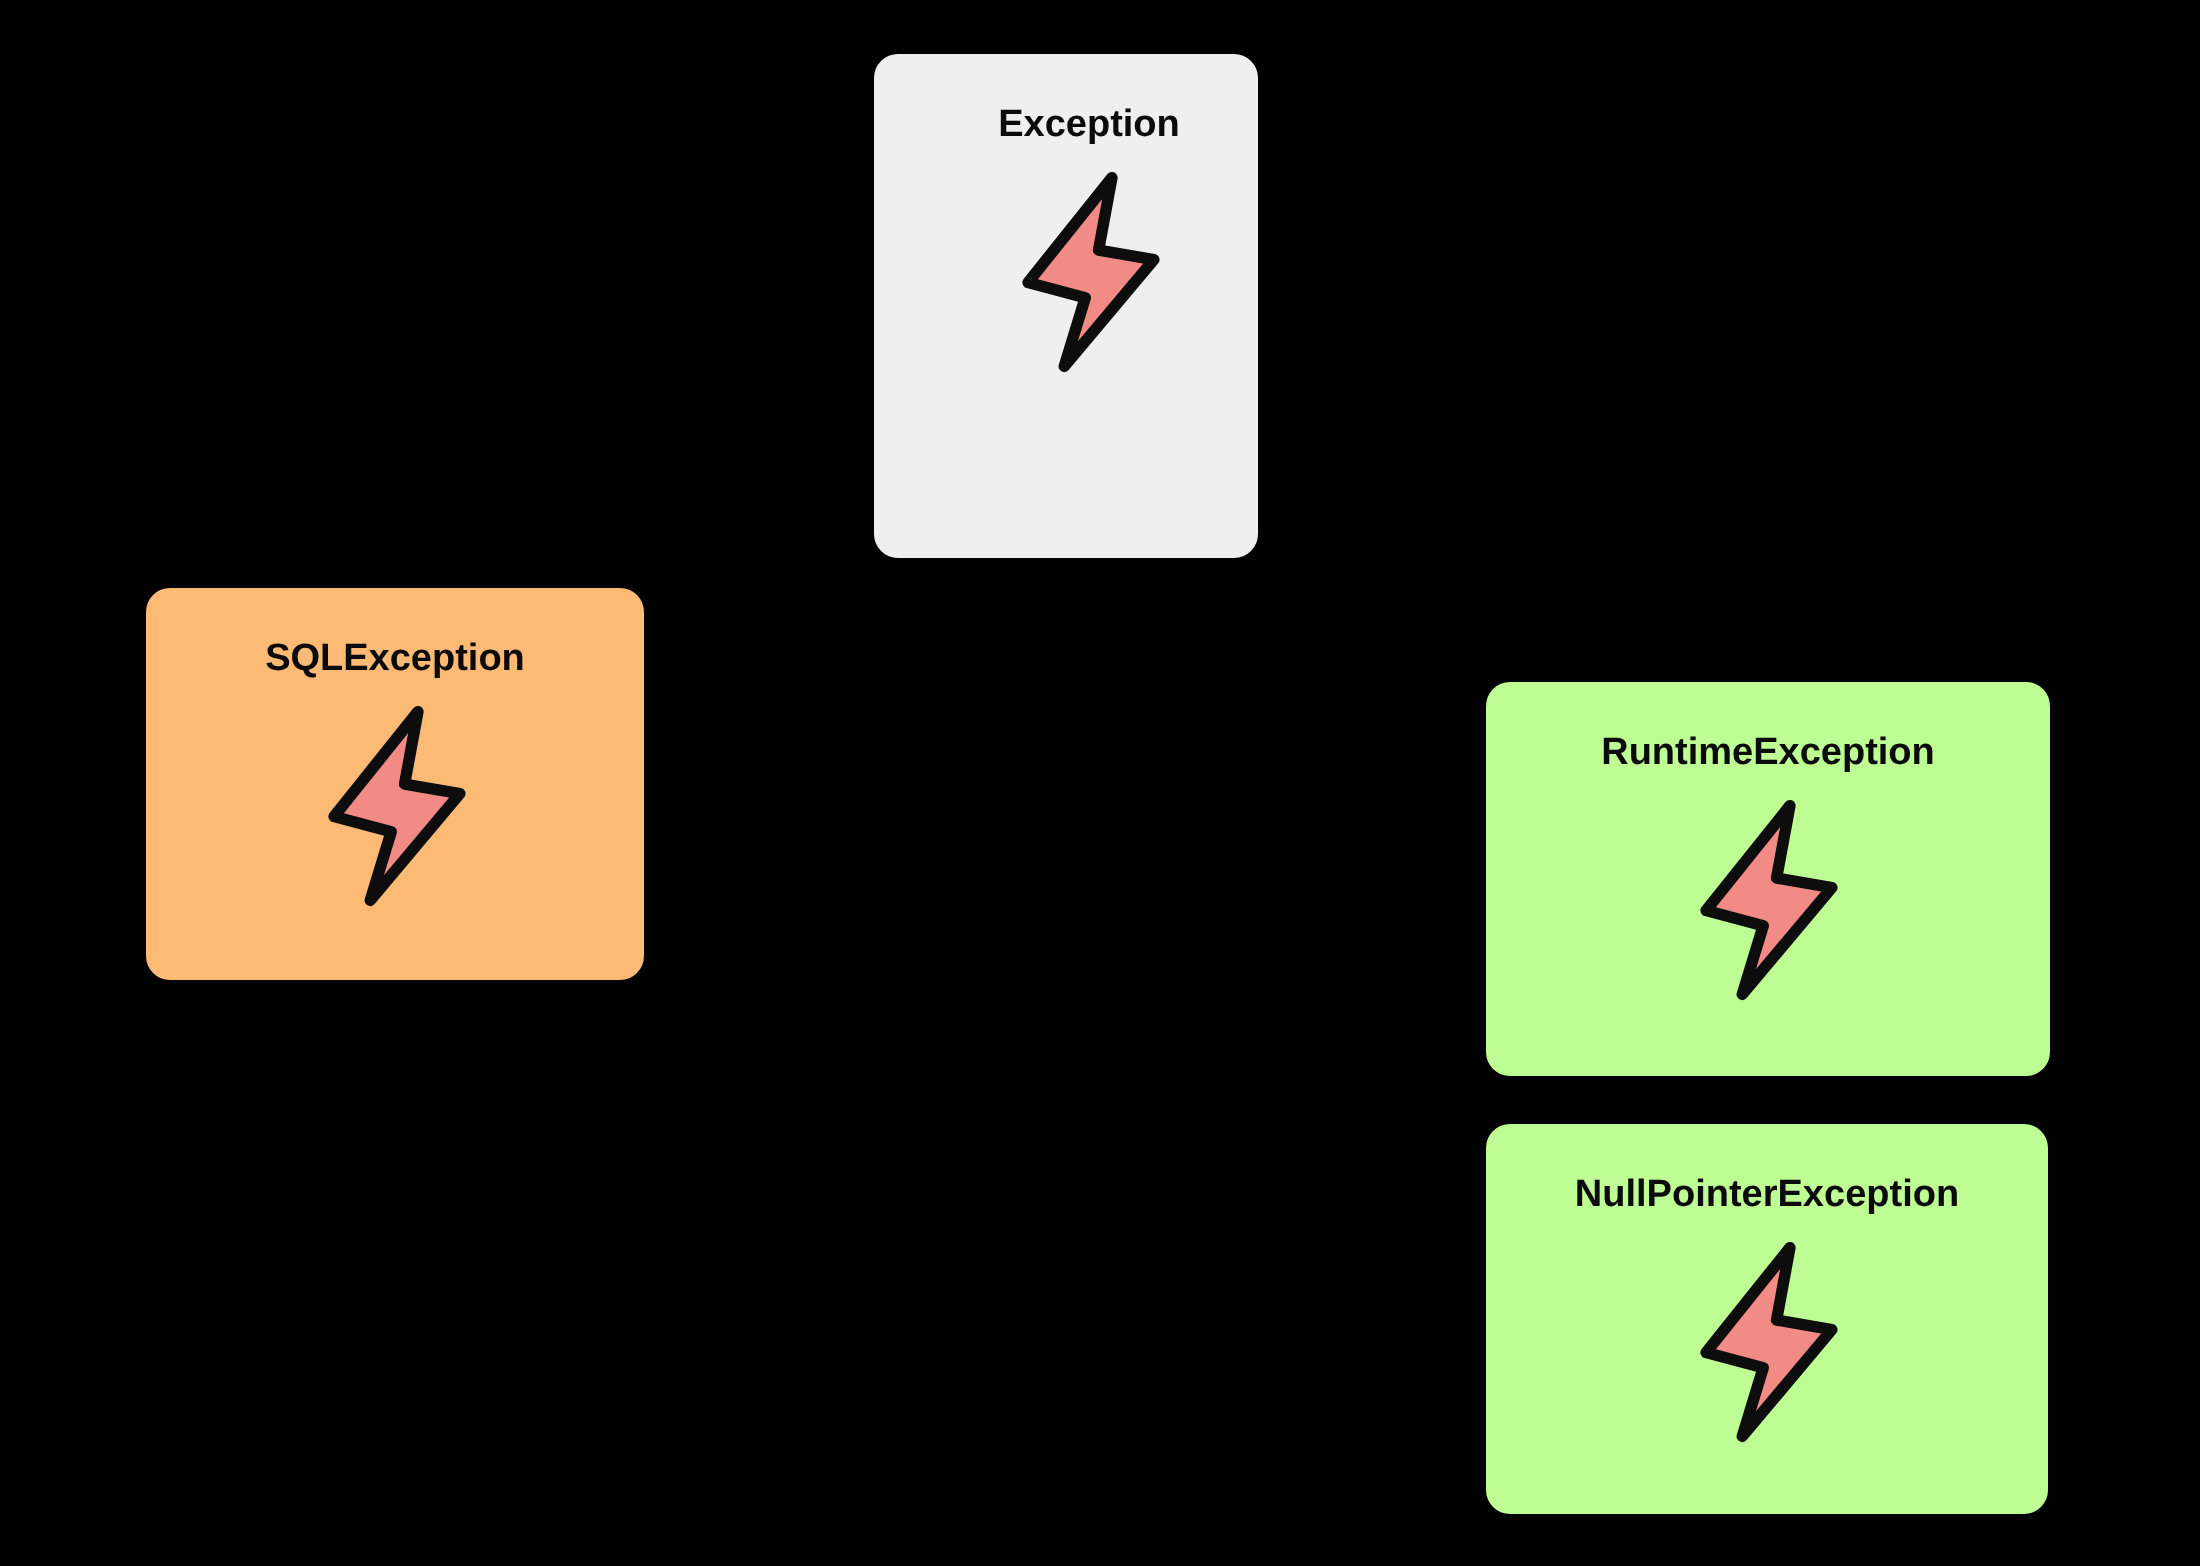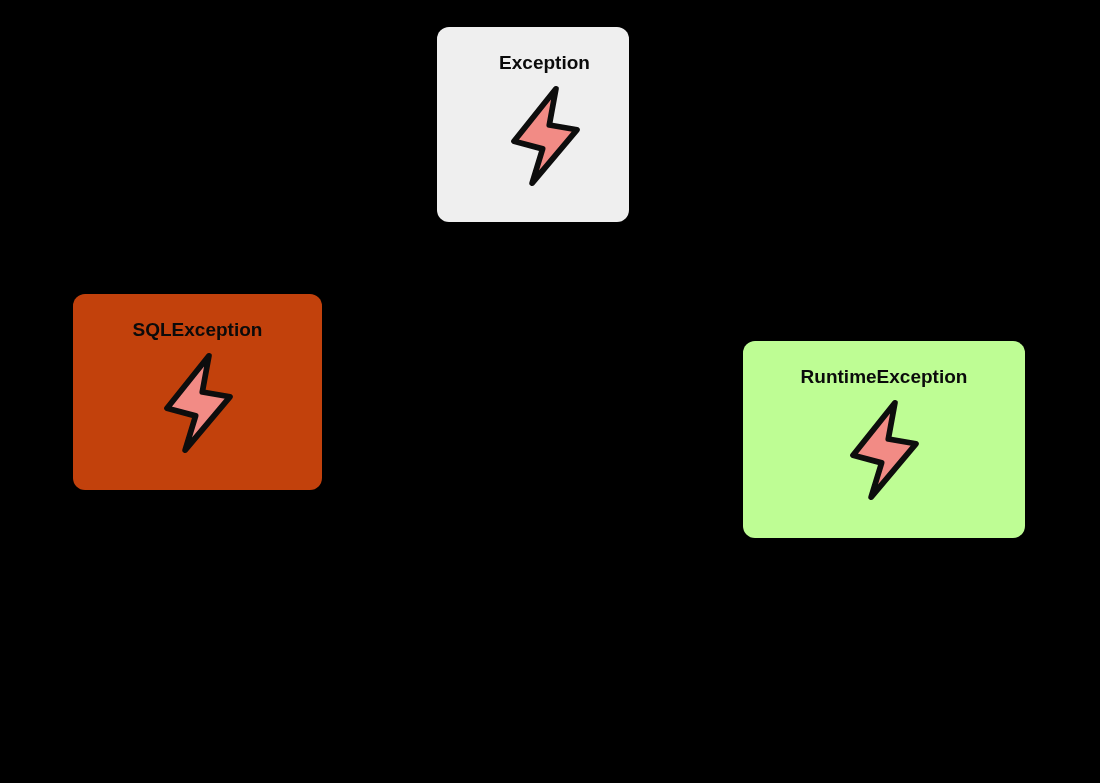--- a/index.html
+++ b/index.html
@@ -41,51 +41,59 @@
     overflow: visible;
   }
   .bolt-path {
     fill: currentColor;
     stroke: #0d0d0d;
     stroke-width: 6;
     stroke-linejoin: round;
     stroke-linecap: round;
   }
   
-  .node-exception            { left: 437px; top: 27px;  width: 192px; height: 195px; padding-left: 23px; }
+  .node-exception            { left: 437px; top: 27px;  width: 192px; height: 252px; padding-left: 23px; }
   .node-sqlexception         { left: 73px;  top: 294px; width: 249px; height: 196px; }
   .node-runtimeexception     { left: 743px; top: 293px; width: 282px; height: 197px; margin-top: 48px; }
   .node-nullpointerexception { left: 743px; top: 562px; width: 281px; height: 195px; }
 </style>
 </head>
 <body>
 
 <div class="canvas" style="background: rgb(0, 0, 0);">
 
   <div class="node node-exception" style="background: rgb(239, 239, 239);">
     <div class="node-label">Exception</div>
     <div class="bolt-wrap" style="color: rgb(242, 139, 133);">
       <svg width="66" height="102" viewBox="0 0 69 107">
         <path class="bolt-path" d="M46 4 L2 59 L32 67 L21 103 L68 47 L39 42 Z"></path>
       </svg>
     </div>
   </div>
 
-  <div class="node node-sqlexception" style="background: #c2410c;">
+  <div class="node node-sqlexception" style="background: #fdba74;">
     <div class="node-label">SQLException</div>
     <div class="bolt-wrap" style="color: rgb(242, 139, 133);">
       <svg width="66" height="102" viewBox="0 0 69 107">
         <path class="bolt-path" d="M46 4 L2 59 L32 67 L21 103 L68 47 L39 42 Z"></path>
       </svg>
     </div>
   </div>
 
   <div class="node node-runtimeexception" style="background: rgb(190, 253, 148);">
     <div class="node-label">RuntimeException</div>
     <div class="bolt-wrap" style="color: rgb(242, 139, 133);">
       <svg width="66" height="102" viewBox="0 0 69 107">
         <path class="bolt-path" d="M46 4 L2 59 L32 67 L21 103 L68 47 L39 42 Z"></path>
       </svg>
     </div>
   </div>
 
+  <div class="node node-nullpointerexception" style="background: rgb(190, 253, 148);">
+    <div class="node-label">NullPointerException</div>
+    <div class="bolt-wrap" style="color: rgb(242, 139, 133);">
+      <svg width="66" height="102" viewBox="0 0 69 107">
+        <path class="bolt-path" d="M46 4 L2 59 L32 67 L21 103 L68 47 L39 42 Z"></path>
+      </svg>
+    </div>
+  </div>
 
 </div>
 
 </body></html>

